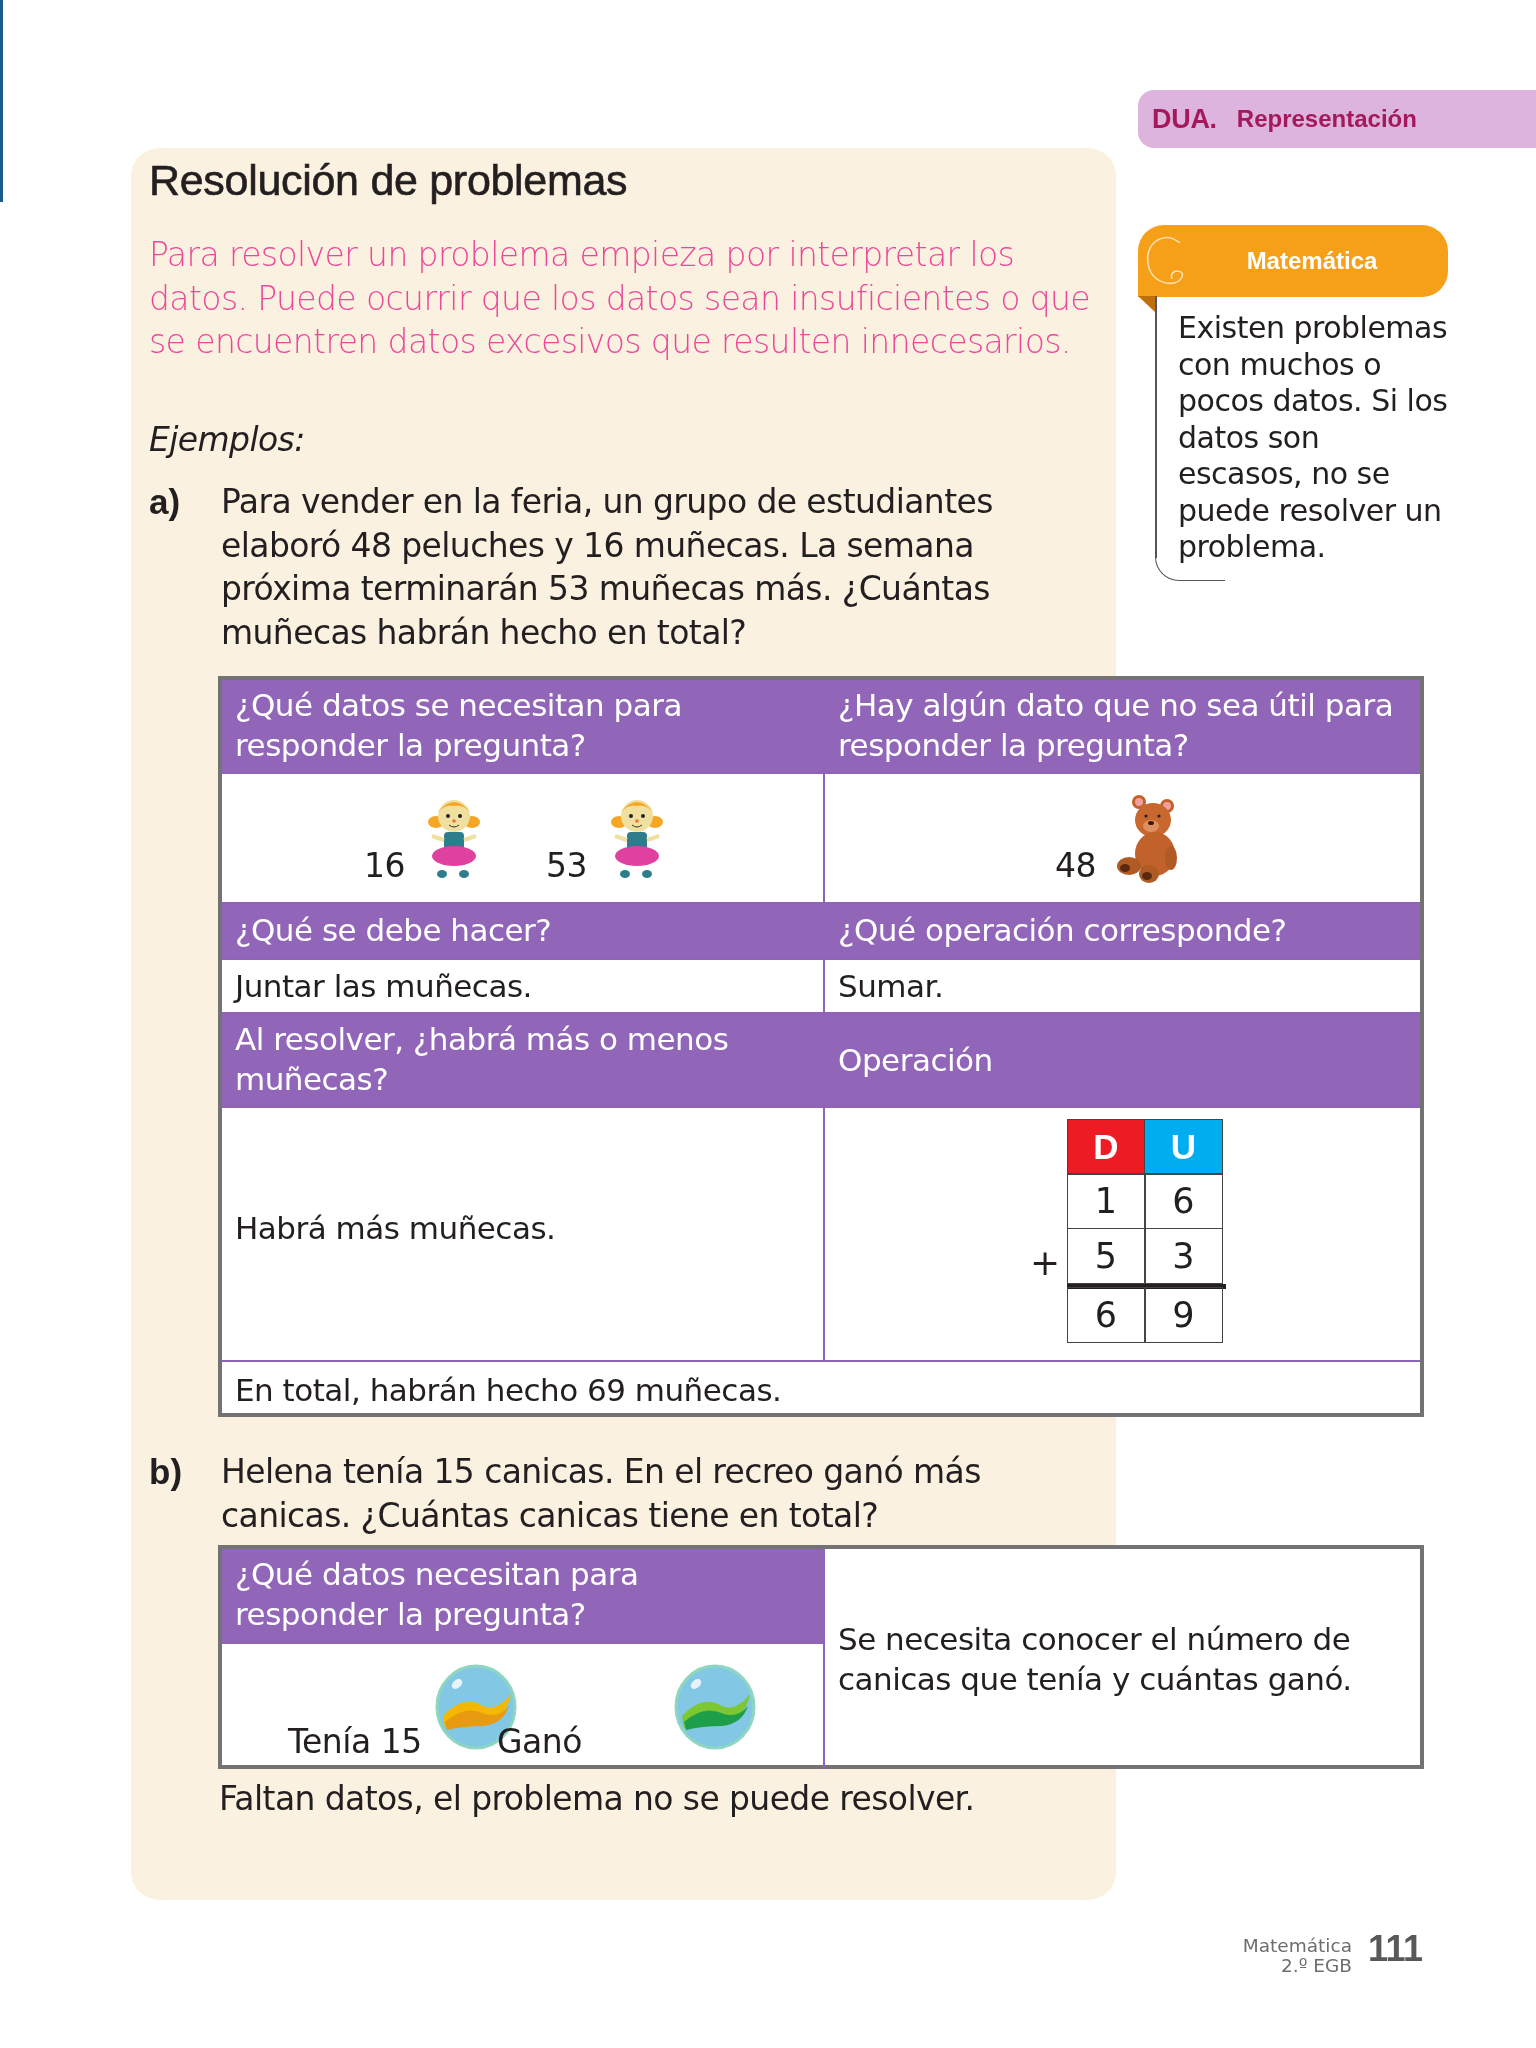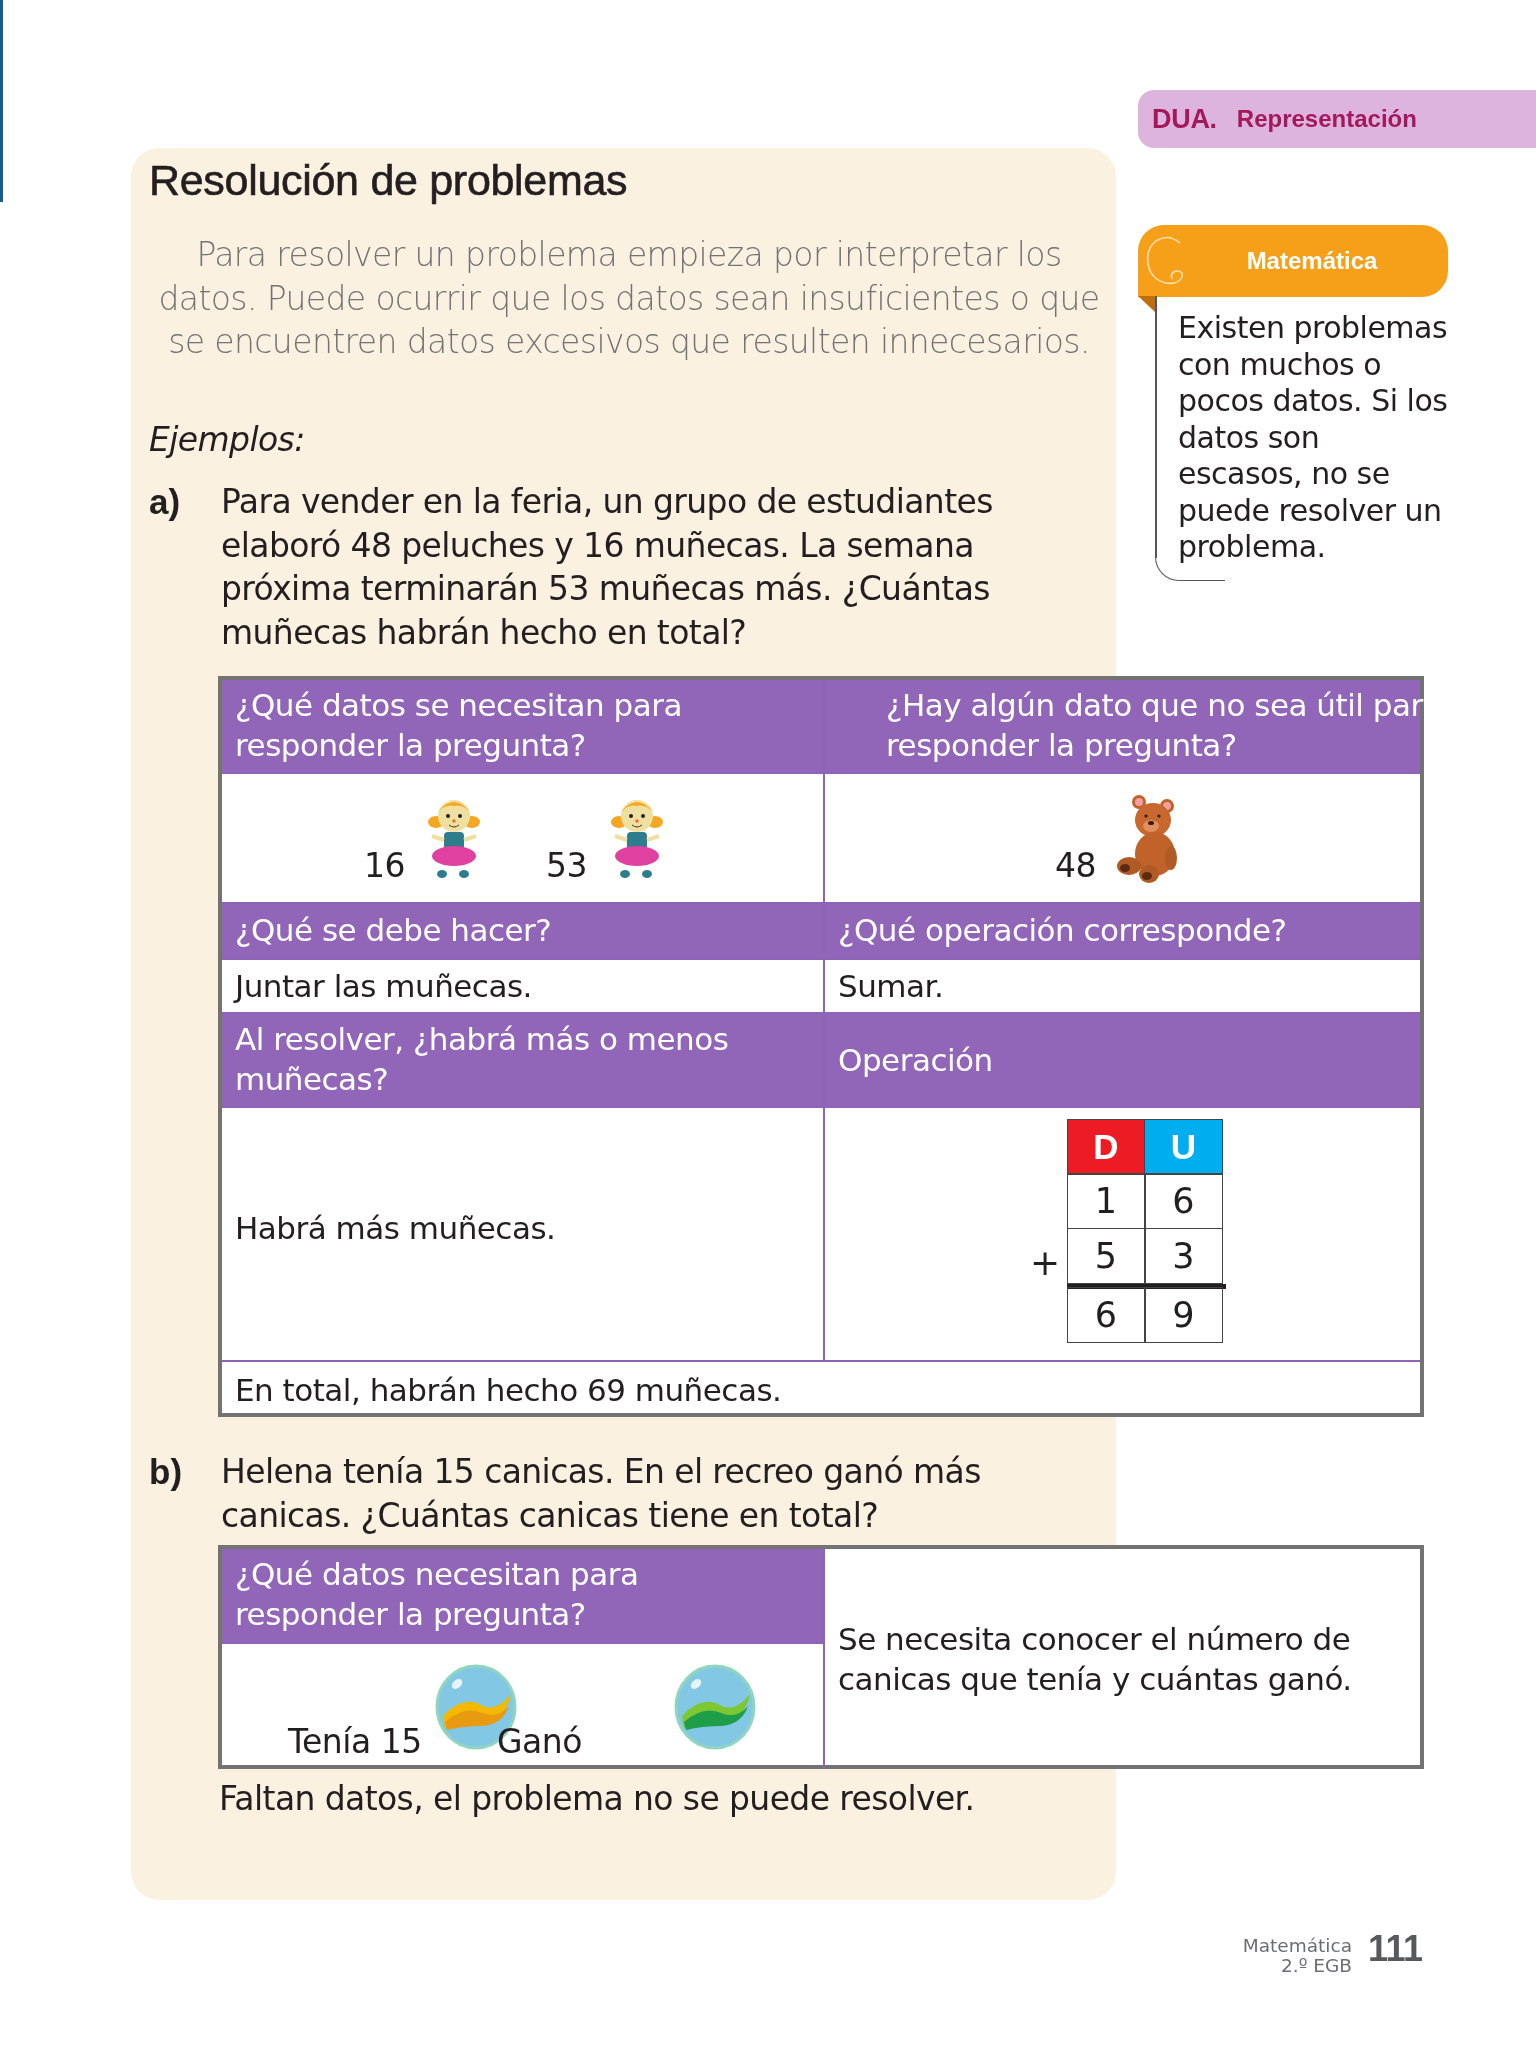--- a/index.html
+++ b/index.html
@@ -15,21 +15,21 @@
   .dua-tag .dua-rest { font-family: "Liberation Sans", sans-serif; font-weight: 700; font-size: 24px; color: #a3195b; margin-left: 20px; }
 
   
   .panel { position: absolute; left: 131px; top: 148px; width: 985px; height: 1752px;
     background: #fbf1e0; border-radius: 28px; }
 
   .title { position: absolute; left: 149px; top: 156px; font-family: "Liberation Sans", sans-serif;
     font-size: 43px; font-weight: 400; color: #231f20; letter-spacing: -0.3px; -webkit-text-stroke: 0.6px #231f20; }
 
   .intro { position: absolute; left: 149px; top: 233px; width: 960px; font-family: "DejaVu Sans", sans-serif;
-    font-size: 33px; line-height: 43.5px; color: #737373; letter-spacing: -0.6px; font-weight: 300; text-align: center; }
+    font-size: 33px; line-height: 43.5px; color: #ec4899; letter-spacing: -0.6px; font-weight: 300; }
   .examples-label { position: absolute; left: 149px; top: 420px; font-size: 33px; font-style: italic; letter-spacing: -0.6px; }
 
   .problem { position: absolute; left: 149px; display: flex; }
   .problem .letter { width: 72px; font-family: "Liberation Sans", sans-serif; font-weight: 700; font-size: 35px; line-height: 43.5px; }
   .problem .text { width: 890px; font-size: 33px; line-height: 43.5px; letter-spacing: -0.6px; }
 
   
   .grid { position: absolute; border: 4px solid #737373; background: #ffffff; }
   .row { position: absolute; left: 0; right: 0; display: flex; }
   .cell { position: relative; height: 100%; }
@@ -91,21 +91,21 @@
   <span class="text">Para vender en la feria, un grupo de estudiantes elaboró 48 peluches y 16 muñecas. La semana próxima terminarán 53 muñecas más. ¿Cuántas muñecas habrán hecho en total?</span>
 </div>
 
 <div class="grid" style="left:218px; top:676px; width:1206px; height:741px;">
 
   <div class="row" style="top:0; height:92px;">
     <div class="cell hdr" style="width:601px;">
       <span class="cell-text" style="top:5px; width:560px;">¿Qué datos se necesitan para responder la pregunta?</span>
     </div>
     <div class="cell hdr" style="flex:1;">
-      <span class="cell-text" style="top:5px; width:570px;margin-left:48px;">¿Hay algún dato que no sea útil para responder la pregunta?</span>
+      <span class="cell-text" style="top:5px; width:570px;">¿Hay algún dato que no sea útil para responder la pregunta?</span>
     </div>
   </div>
 
   <div class="row hline" style="top:92px; height:130px;">
     <div class="cell" style="width:601px;">
       <span class="num" style="left:142px; top:72px;">16</span>
       <svg class="doll" style="left:200px; top:18px;" viewBox="0 0 64 94">
         <ellipse cx="14" cy="30" rx="8" ry="6" fill="#f5a623"></ellipse>
           <ellipse cx="50" cy="30" rx="8" ry="6" fill="#f5a623"></ellipse>
         <circle cx="32" cy="24" r="16" fill="#f0e0a0"></circle>

